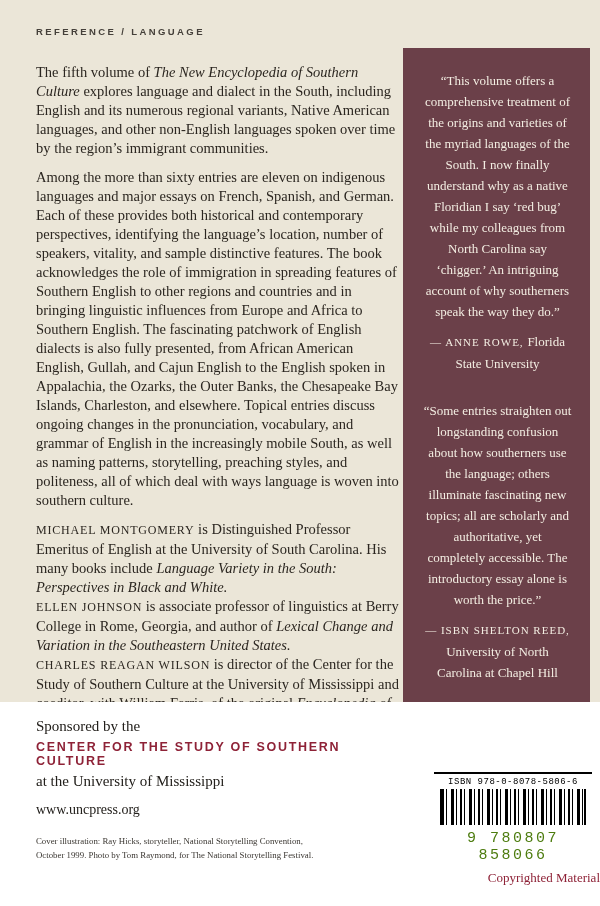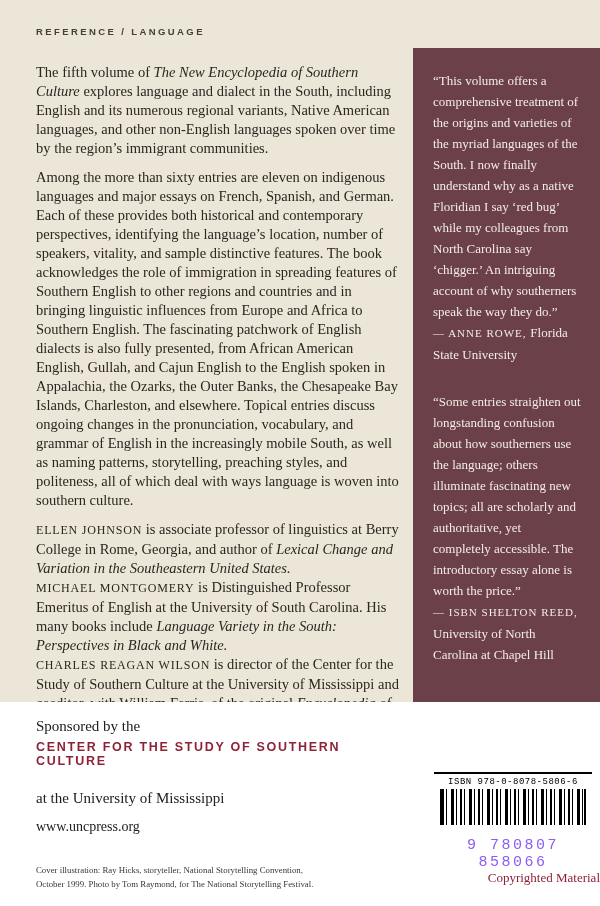--- a/index.html
+++ b/index.html
@@ -54,35 +54,37 @@
   .bios { margin-top: 2px; }
   .bios .body-text { margin-bottom: 0; }
   .seg-italic { font-style: italic; }
   .seg-caps {
     font-size: 0.83em;
     letter-spacing: 0.8px;
   }
 
   .sidebar {
     position: absolute;
-    left: 413px;
+    left: 403px;
     top: 48px;
     width: 187px;
     height: 654px;
     background: #6b4049;
     padding: 22px 18px 18px 20px;
     color: #f3ede2;
+    text-align: center;
   }
   .quote-text {
     font-size: 13px;
     line-height: 21px;
   }
   .attribution {
     font-size: 13px;
     line-height: 21px;
+    margin-top: 9px;
   }
   .attribution .seg-caps {
     font-size: 11px;
     letter-spacing: 1px;
   }
   .quote-block { margin-bottom: 26px; }
 
   .footer {
     position: absolute;
     left: 0; top: 702px;
@@ -97,32 +99,32 @@
     top: 16px;
     width: 380px;
   }
   .sponsored-prefix { font-size: 15px; margin-bottom: 5px; }
   .sponsor-name {
     font-family: "Liberation Sans", sans-serif;
     font-size: 12.5px;
     font-weight: bold;
     letter-spacing: 1.7px;
     color: #8e2237;
-    margin-bottom: 22px;
+    margin-bottom: 5px;
   }
   .sponsor-suffix { font-size: 15px; margin-bottom: 12px; }
   .publisher {
     font-family: "Liberation Sans", sans-serif;
     font-size: 11.5px;
     font-weight: bold;
     letter-spacing: 1.9px;
     color: #8e2237;
     margin-bottom: 6px;
   }
-  .website { font-size: 14px; margin-bottom: 28px; }
+  .website { font-size: 14px; margin-bottom: 16px; }
   .credit {
     font-size: 8.8px;
     line-height: 14px;
     color: #3a3631;
   }
 
   .barcode {
     position: absolute;
     right: 8px;
     top: 70px;
@@ -148,40 +150,40 @@
       #000 4px, #000 5px, #fff 5px, #fff 9px,
       #000 9px, #000 12px, #fff 12px, #fff 14px,
       #000 14px, #000 15px, #fff 15px, #fff 18px);
     border-left: 2px solid #000;
     border-right: 2px solid #000;
   }
   .barcode-number {
     font-family: "Liberation Mono", monospace;
     font-size: 15px;
     letter-spacing: 2.5px;
-    color: #8b5cf6;
-    margin-top: 12px;
+    color: #4d7c0f;
+    margin-top: 5px;
   }
 </style>
 </head>
 <body>
 
 <div class="page">
 
   <div class="copyright top">Copyrighted Material</div>
 
   <div class="cover">
 
     <div class="left-col">
       <div class="category">REFERENCE / LANGUAGE</div>
       <p class="body-text"><span>The fifth volume of </span><span class="seg-italic">The New Encyclopedia of Southern Culture</span><span> explores language and dialect in the South, including English and its numerous regional variants, Native American languages, and other non-English languages spoken over time by the region’s immigrant communities.</span></p>
       <p class="body-text"><span>Among the more than sixty entries are eleven on indigenous languages and major essays on French, Spanish, and German. Each of these provides both historical and contemporary perspectives, identifying the language’s location, number of speakers, vitality, and sample distinctive features. The book acknowledges the role of immigration in spreading features of Southern English to other regions and countries and in bringing linguistic influences from Europe and Africa to Southern English. The fascinating patchwork of English dialects is also fully presented, from African American English, Gullah, and Cajun English to the English spoken in Appalachia, the Ozarks, the Outer Banks, the Chesapeake Bay Islands, Charleston, and elsewhere. Topical entries discuss ongoing changes in the pronunciation, vocabulary, and grammar of English in the increasingly mobile South, as well as naming patterns, storytelling, preaching styles, and politeness, all of which deal with ways language is woven into southern culture.</span></p>
       <div class="bios">
+        <p class="body-text"><span class="seg-caps">MICHAEL MONTGOMERY</span><span> is Distinguished Professor Emeritus of English at the University of South Carolina. His many books include </span><span class="seg-italic">Language Variety in the South: Perspectives in Black and White.</span></p>
         <p class="body-text"><span class="seg-caps">ELLEN JOHNSON</span><span> is associate professor of linguistics at Berry College in Rome, Georgia, and author of </span><span class="seg-italic">Lexical Change and Variation in the Southeastern United States.</span></p>
-        <p class="body-text"><span class="seg-caps">MICHAEL MONTGOMERY</span><span> is Distinguished Professor Emeritus of English at the University of South Carolina. His many books include </span><span class="seg-italic">Language Variety in the South: Perspectives in Black and White.</span></p>
         <p class="body-text"><span class="seg-caps">CHARLES REAGAN WILSON</span><span> is director of the Center for the Study of Southern Culture at the University of Mississippi and coeditor, with William Ferris, of the original </span><span class="seg-italic">Encyclopedia of Southern Culture.</span></p>
       </div>
     </div>
 
     <div class="sidebar">
       <div class="quote-block">
         <p class="quote-text">“This volume offers a comprehensive treatment of the origins and varieties of the myriad languages of the South. I now finally understand why as a native Floridian I say ‘red bug’ while my colleagues from North Carolina say ‘chigger.’ An intriguing account of why southerners speak the way they do.”</p>
         <p class="attribution"><span class="seg-caps">— ANNE ROWE, </span><span>Florida State University</span></p>
       </div>
       <div class="quote-block">

